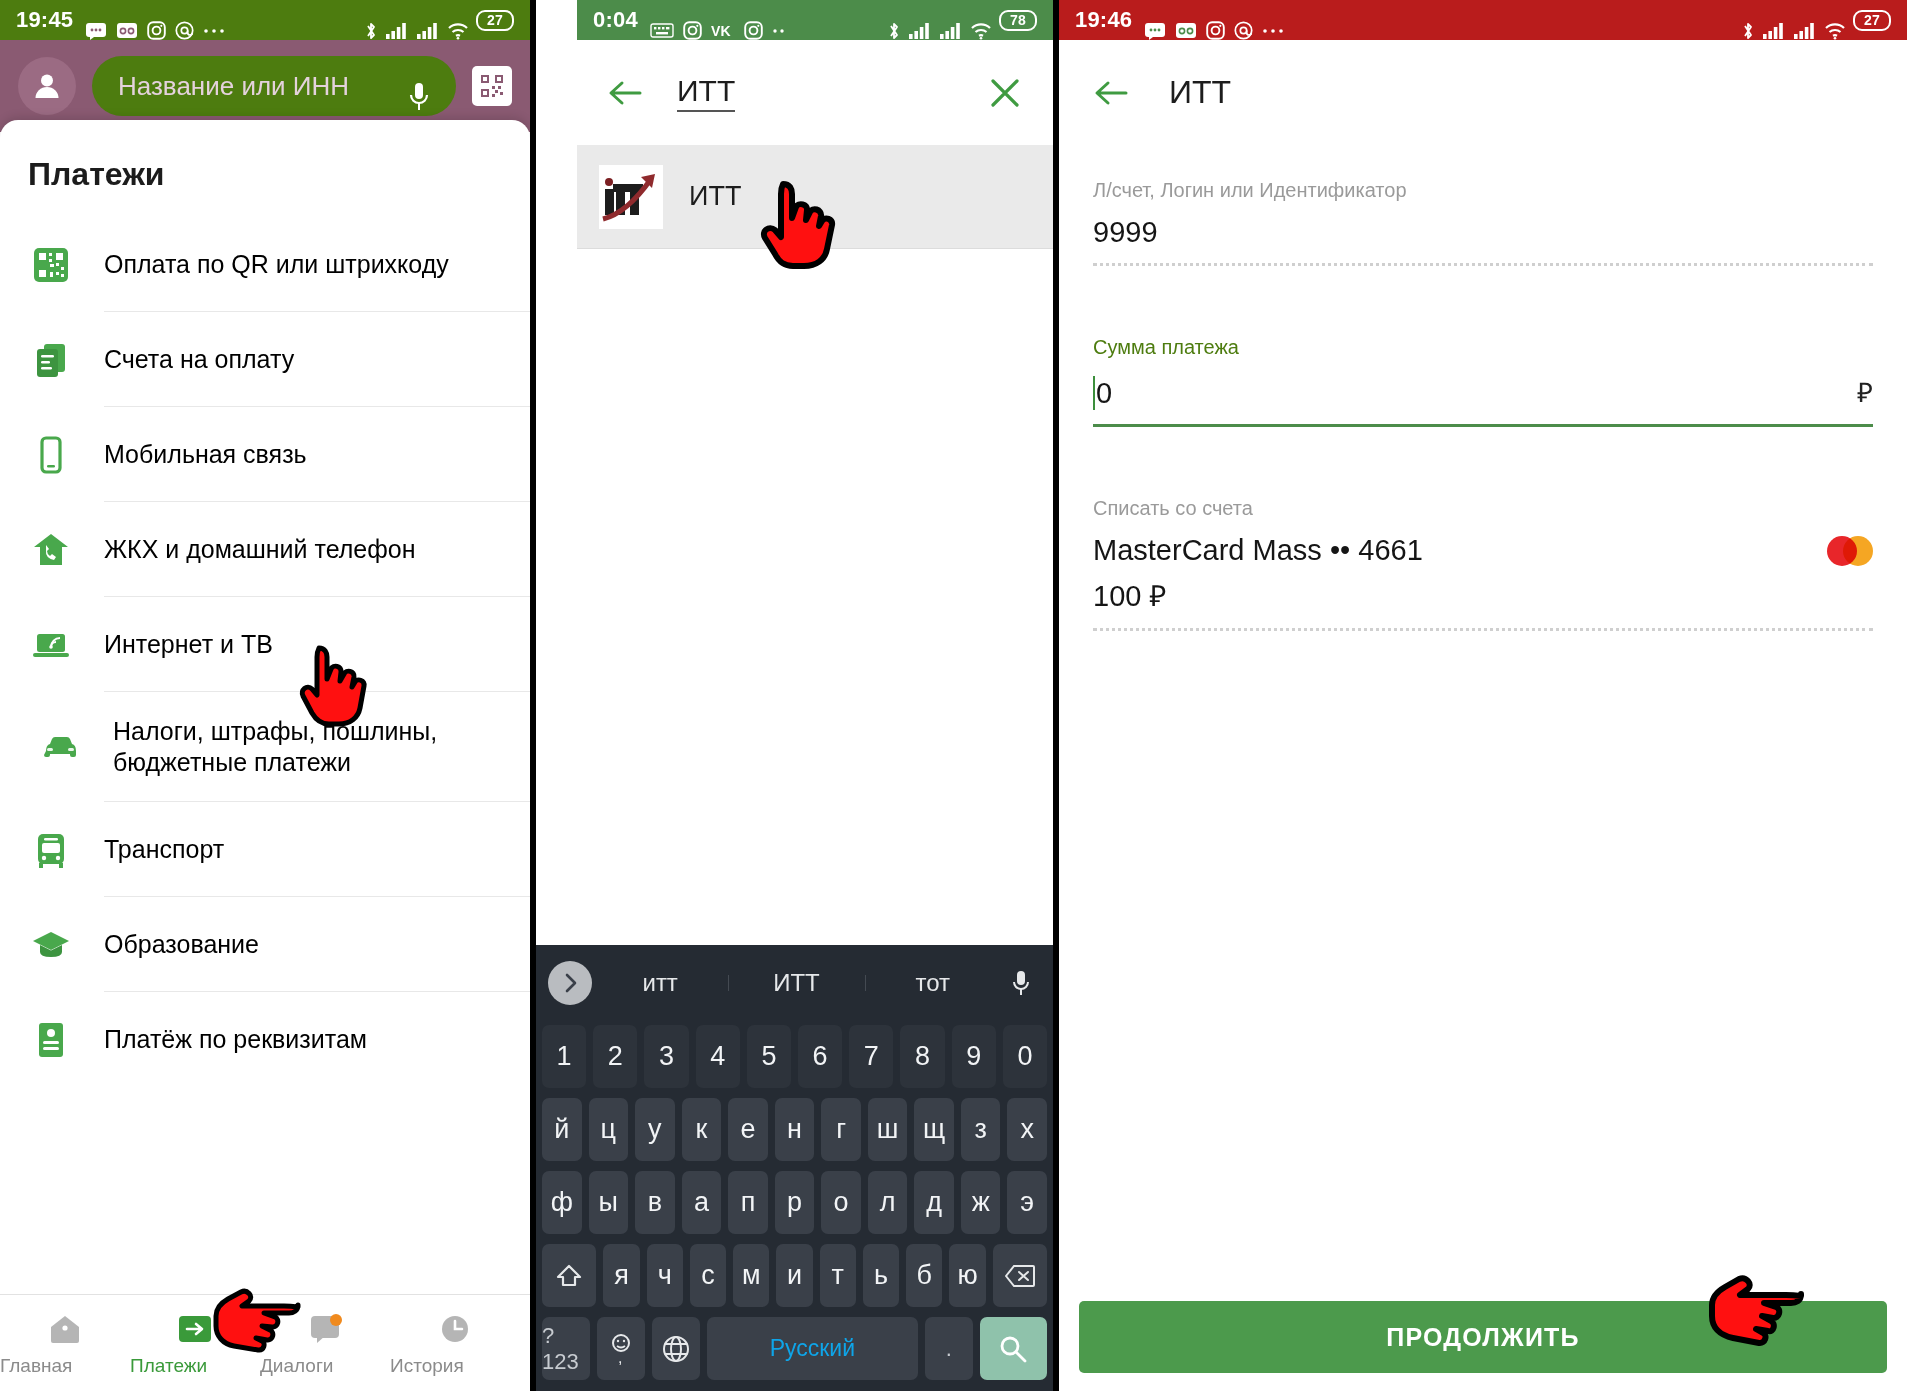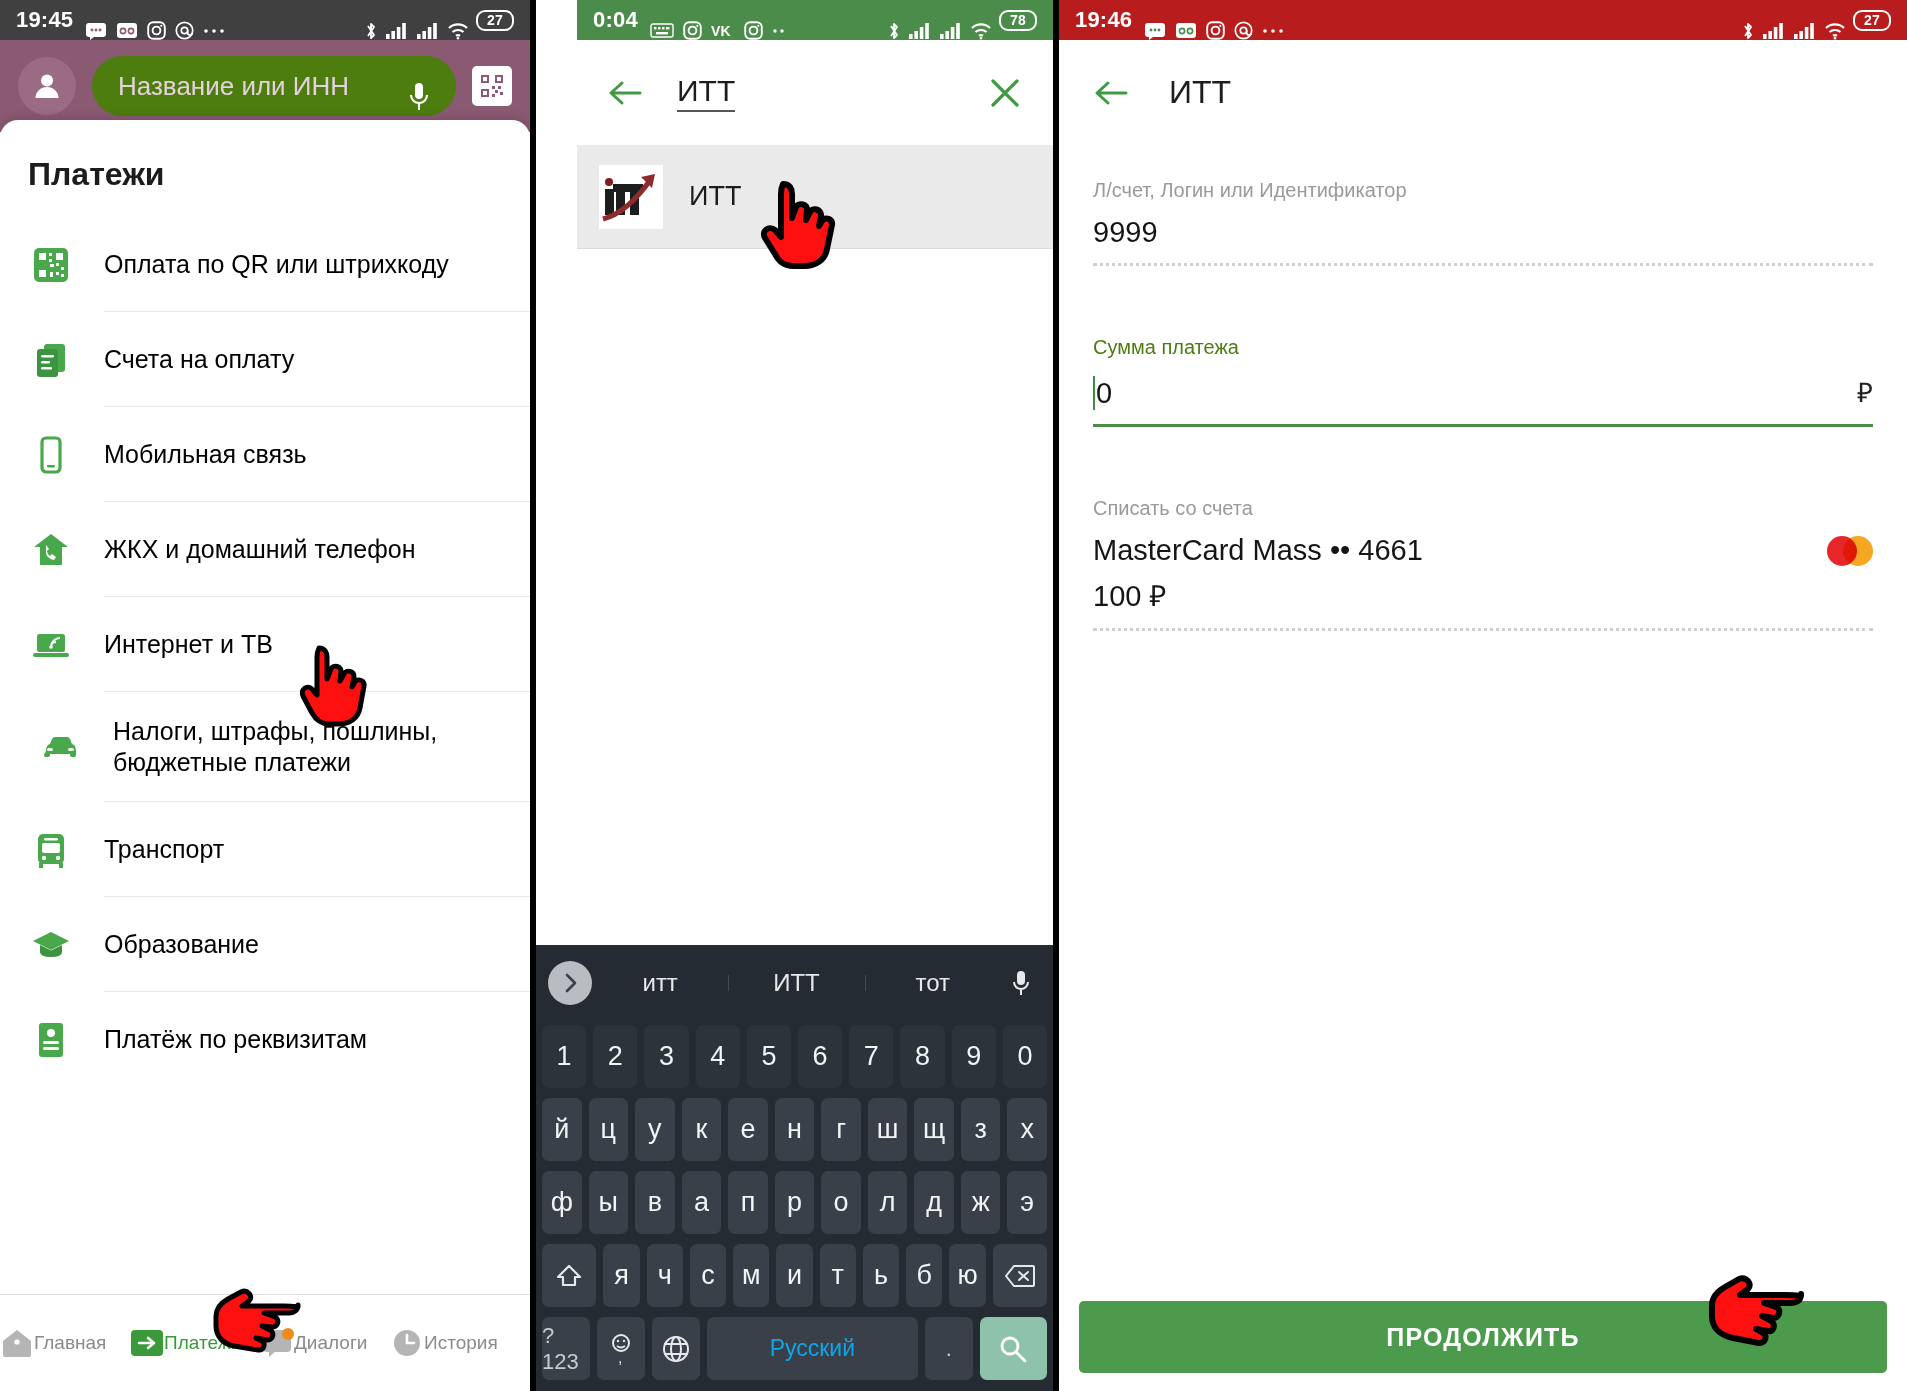--- a/index.html
+++ b/index.html
@@ -17,21 +17,21 @@
   .panel-gap { width: 6px; background: #000; }
   .panel-2 { width: 517px; padding-left: 41px; }
   .panel-3 { width: 848px; }
 
   
   .statusbar {
     height: 40px; display: flex; align-items: center;
     padding: 0 16px; color: #fff; font-size: 21px; font-weight: bold;
     letter-spacing: .2px;
   }
-  .sb-purple { background: #404040; }
+  .sb-purple { background: #4d7c0f; }
   .sb-green  { background: #4c8c4a; }
   .sb-green2 { background: #b91c1c; }
   .sb-left { display: flex; align-items: center; gap: 9px; }
   .sb-right { margin-left: auto; display: flex; align-items: center; gap: 7px; }
   .sb-time { font-size: 22px; font-weight: bold; margin-right: 3px; }
   .sbico { display:inline-flex; align-items:center; justify-content:center;margin-top:21px; }
   .sbico svg { display:block; }
   .battery {
     border: 2px solid #fff; border-radius: 9px; height: 21px; min-width: 38px;
     display: flex; align-items: center; justify-content: center;
@@ -67,21 +67,21 @@
   .p1-row .ic { width: 46px; height: 46px; flex:0 0 auto; display:flex; align-items:center; justify-content:center; }
   .p1-row .lbl { font-size: 25px; color:#000000; padding-left: 30px; line-height: 1.25; }
   .p1-row .sep { position:absolute; left: 104px; right: 0; bottom: 0; height: 1px; background: #e8e8e8; }
   .p1-row.tall { min-height: 110px; padding-left: 37px; }
 
   .bottomnav {
     position: absolute; left: 0; right: -120px; bottom: 0; height: 97px;
     background: #fff; border-top: 1px solid #e2e2e2;
     display: flex; align-items: center;
   }
-  .bn-item { flex: 1; display:flex; flex-direction:row; align-items:center; }
+  .bn-item { flex: 1; display:flex; flex-direction:column; gap: 7px; }
   .bn-lbl { font-size: 19px; color: #8b8b8b; }
   .bn-item.active .bn-lbl { color: #3a9a3a; }
   .bn-ic { height: 38px; display:flex; align-items:center; justify-content:center; position: relative; }
 
   
   .p2-appbar { height: 105px; background:#fff; display:flex; align-items:center; padding: 0 26px; gap: 30px; }
   .p2-back { width:44px; height:44px; display:flex; align-items:center; justify-content:center; }
   .p2-query { font-size: 30px; color:#1d1d1d; border-bottom: 2px solid #555; padding-bottom: 2px; }
   .p2-close { margin-left:auto; width:44px; height:44px; display:flex; align-items:center; justify-content:center; }
   .p2-result {

